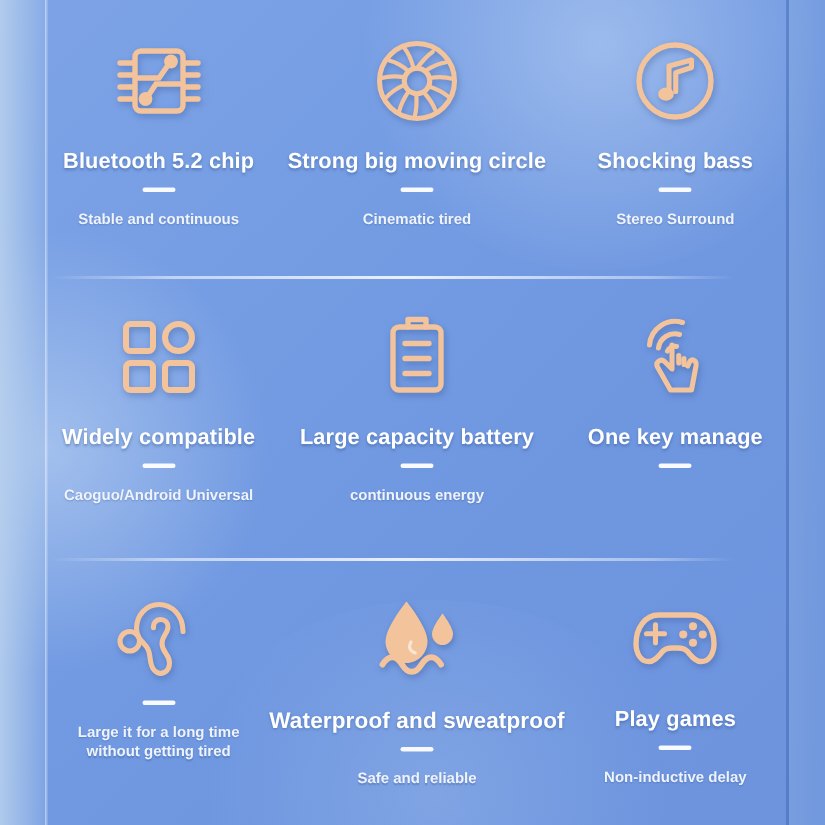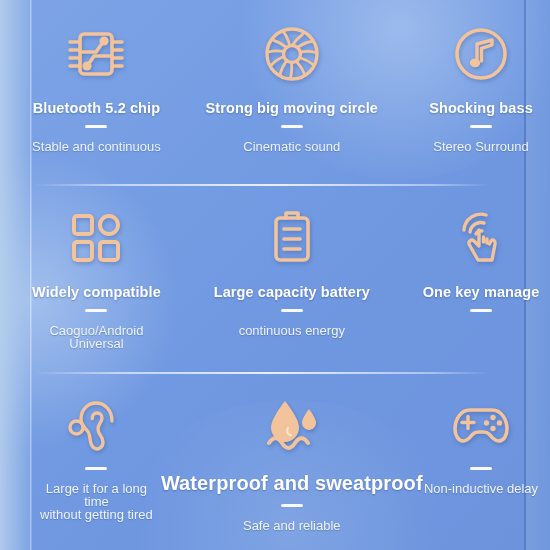--- a/index.html
+++ b/index.html
@@ -128,36 +128,36 @@
   .title {
     margin-top: 14px;
     color: #ffffff;
     font-size: 14.5px;
     font-weight: bold;
     letter-spacing: 0.1px;
     text-align: center;
     text-shadow: 0 1px 2px rgba(45,75,135,0.45);
     white-space: nowrap;
   }
-  .cell.wide .title { font-size: 20px; }
+  .cell.wide .title { font-size: 15px; }
 
   .dash {
     margin-top: 9px;
     width: 22px;
     height: 2.5px;
     background: #ffffff;
     border-radius: 2px;
     opacity: 0.95;
   }
 
   .subtitle {
     margin-top: 12px;
     color: #eef3fc;
-    font-size: 13px;
-    font-weight: normal;
+    font-size: 10px;
+    font-weight: bold;
     text-align: center;
     line-height: 13px;
     text-shadow: 0 1px 1px rgba(45,75,135,0.35);
   }
 </style>
 </head>
 <body>
 
 <div id="stage">
 
@@ -217,21 +217,21 @@
               <path d="M21.2 32.7 C15 35.5 11.5 38.5 9 41.5"></path>
               <path d="M21.3 27.4 C15 26.5 10 27 6.5 28"></path>
               <path d="M24 23.2 C19.5 19.3 15.5 17.5 11.5 16.4"></path>
               <path d="M27.7 21.3 C26 15 24 11 21.5 8"></path>
             </g>
           </g>
         </svg>
       </div>
       <div class="title">Strong big moving circle</div>
       <div class="dash"></div>
-      <div class="subtitle">Cinematic sound</div>
+      <div class="subtitle">Cinematic tired</div>
     </div>
 
     <div class="cell">
       <div class="icon-wrap">
         <svg width="58" height="58" viewBox="0 0 58 58">
           <circle cx="29" cy="29" r="24" fill="none" stroke="#f3c39b" stroke-width="3.6"></circle>
           <path d="M25 38 L25 19 L40 15 L40 20 L29.5 23.4 L29.5 36" fill="none" stroke="#f3c39b" stroke-width="3.4" stroke-linejoin="round" stroke-linecap="round"></path>
           <ellipse cx="23" cy="37.8" rx="5.2" ry="4.4" fill="#f3c39b"></ellipse>
         </svg>
       </div>
@@ -334,18 +334,19 @@
             <line x1="19" y1="16.5" x2="19" y2="28.5"></line>
           </g>
           <g fill="#f3c39b">
             <circle cx="44" cy="17.5" r="2.7"></circle>
             <circle cx="50.5" cy="23" r="2.7"></circle>
             <circle cx="44" cy="28.5" r="2.7"></circle>
             <circle cx="37.5" cy="23" r="2.7"></circle>
           </g>
         </svg>
       </div>
+      <div class="title">Play games</div>
       <div class="dash"></div>
       <div class="subtitle">Non-inductive delay</div>
     </div>
 
   </div>
 </div>
 
 </body></html>

